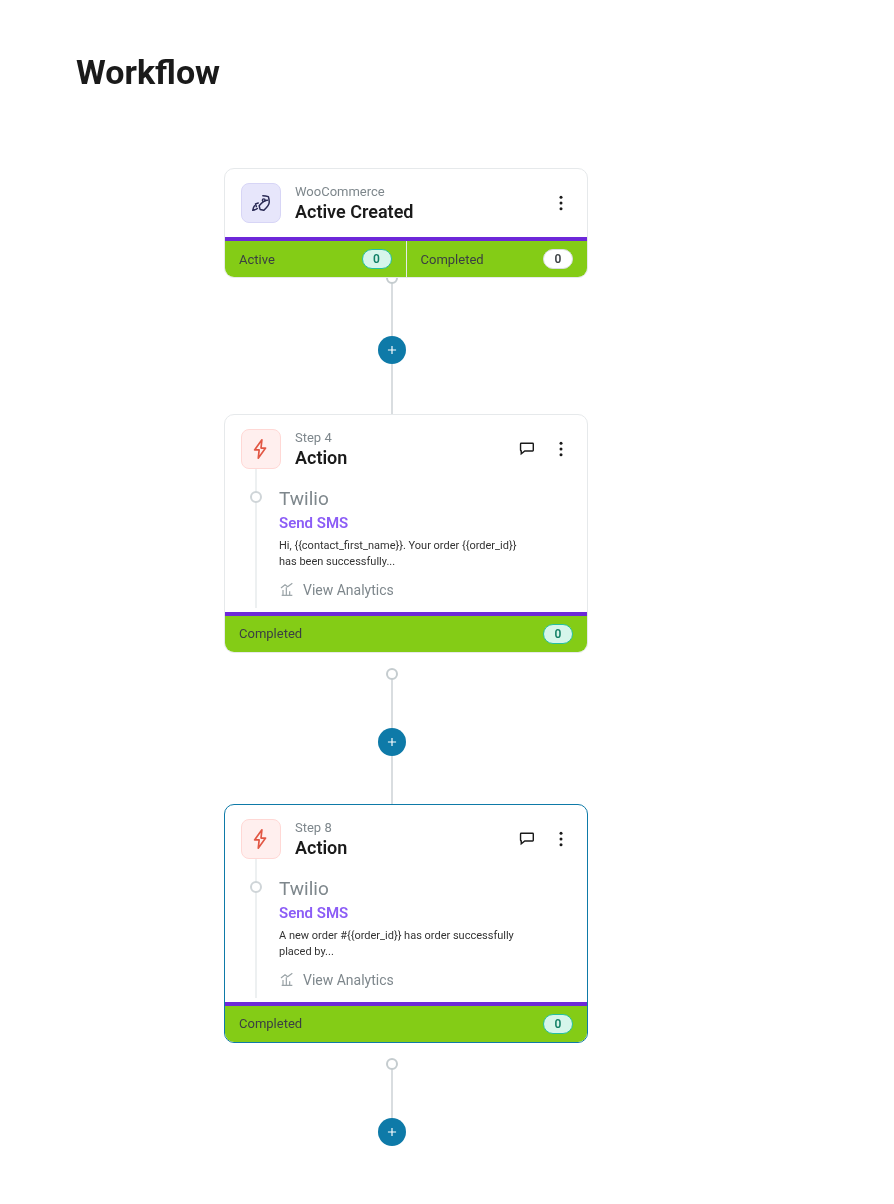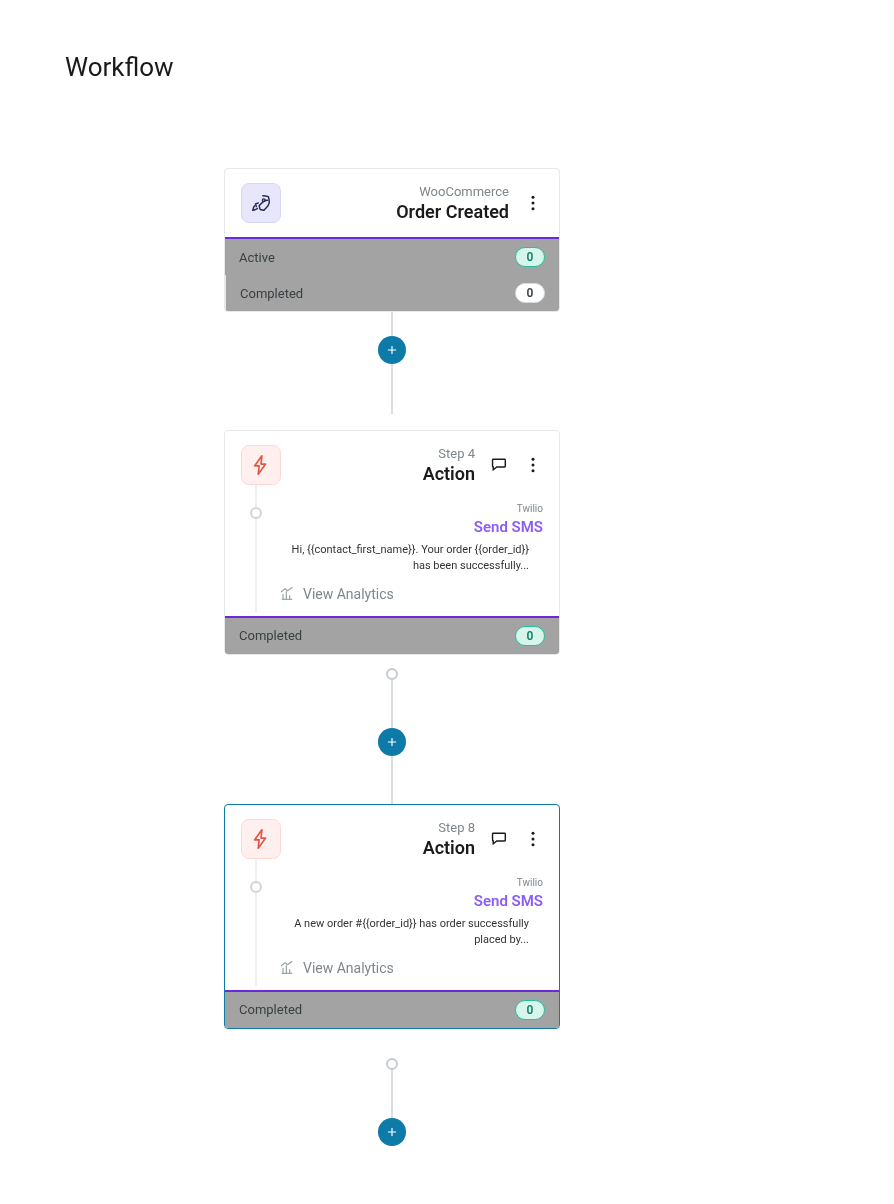--- a/index.html
+++ b/index.html
@@ -6,24 +6,24 @@
   body {
     font-family: -apple-system, BlinkMacSystemFont, "Segoe UI", Roboto, Helvetica, Arial, sans-serif;
     background: #ffffff;
     width: 894px;
     height: 1204px;
     position: relative;
     overflow: hidden;
   }
   h1.page-title {
     position: absolute;
-    left: 65px;
+    left: 76px;
     top: 52px;
-    font-size: 26px;
-    font-weight: 400;
+    font-size: 34px;
+    font-weight: 700;
     color: #1a1a1a;
   }
   .canvas {
     position: absolute;
     left: 0;
     top: 0;
     width: 894px;
     height: 1204px;
   }
 
@@ -58,27 +58,26 @@
     display: flex;
     align-items: center;
     justify-content: center;
     cursor: pointer;
   }
   .add-btn svg { width: 14px; height: 14px; }
 
   
   .card {
     position: absolute;
-    width: 336px;
+    width: 364px;
     left: 224px;
     background: #ffffff;
     border: 1px solid #e6e9eb;
-    border-radius: 4px;
+    border-radius: 10px;
     overflow: hidden;
-    text-align: right;
   }
   .card.selected {
     border: 1.5px solid #0e7aa8;
   }
   .card-header {
     display: flex;
     align-items: center;
     padding: 14px 16px 14px 16px;
     gap: 14px;
     position: relative;
@@ -142,21 +141,21 @@
     position: absolute;
     left: 9px;
     top: 4px;
     width: 12px;
     height: 12px;
     border: 2px solid #cfd5d8;
     background: #fff;
     border-radius: 50%;
   }
   .provider {
-    font-size: 10px;
+    font-size: 19px;
     color: #7e878c;
     margin-bottom: 4px;
   }
   .action-name {
     font-size: 15px;
     font-weight: 600;
     color: #8b5cf6;
     margin-bottom: 6px;
   }
   .preview {
@@ -173,23 +172,22 @@
     gap: 8px;
     font-size: 14px;
     color: #7e878c;
     cursor: pointer;
   }
   .analytics svg { width: 16px; height: 16px; }
 
   
   .card-footer {
     display: flex;
-    border-top: 2px solid #6d28d9;
-    background: #a3a3a3;
-    flex-direction: column;
+    border-top: 4px solid #6d28d9;
+    background: #84cc16;
   }
   .foot-cell {
     flex: 1;
     display: flex;
     align-items: center;
     justify-content: space-between;
     padding: 8px 14px;
     font-size: 13px;
     color: #3a3f42;
   }
@@ -252,21 +250,21 @@
             <g fill="none" stroke="#2a2a55" stroke-width="1.6" stroke-linecap="round" stroke-linejoin="round">
           <path d="M5 15c-1.5 1.5-2 5-2 5s3.5-.5 5-2"></path>
           <path d="M14 4c3 0 6 1 6 1s1 3 1 6c0 4-6 9-6 9l-4-1-1-4s5-6 9-6"></path>
           <circle cx="15" cy="9" r="1.5"></circle>
           <path d="M9 12l-3 1 1 3"></path>
         </g>
           </svg>
       </div>
       <div class="titles">
         <div class="overline">WooCommerce</div>
-        <div class="title">Order Created</div>
+        <div class="title">Active Created</div>
       </div>
       <div class="head-actions">
         <div class="icon-btn">
           <svg viewBox="0 0 24 24">
               <g fill="#1a1a1a">
                 <circle cx="12" cy="5" r="1.8"></circle>
                 <circle cx="12" cy="12" r="1.8"></circle>
                 <circle cx="12" cy="19" r="1.8"></circle>
               </g>
             </svg>
@@ -278,21 +276,21 @@
         <span>Active</span>
         <span class="pill teal">0</span>
       </div>
       <div class="foot-cell">
         <span>Completed</span>
         <span class="pill white">0</span>
       </div>
     </div>
   </div>
 
-  <div class="card" style="top:430px;">
+  <div class="card" style="top:414px;">
     <div class="card-header">
       <div class="icon-box pink">
         <svg viewBox="0 0 24 24">
             <path fill="none" stroke="#e25744" stroke-width="1.8" stroke-linejoin="round" d="M13 2 5 13h5l-1 9 8-11h-5z"></path>
           </svg>
       </div>
       <div class="titles">
         <div class="overline">Step 4</div>
         <div class="title">Action</div>
       </div>

